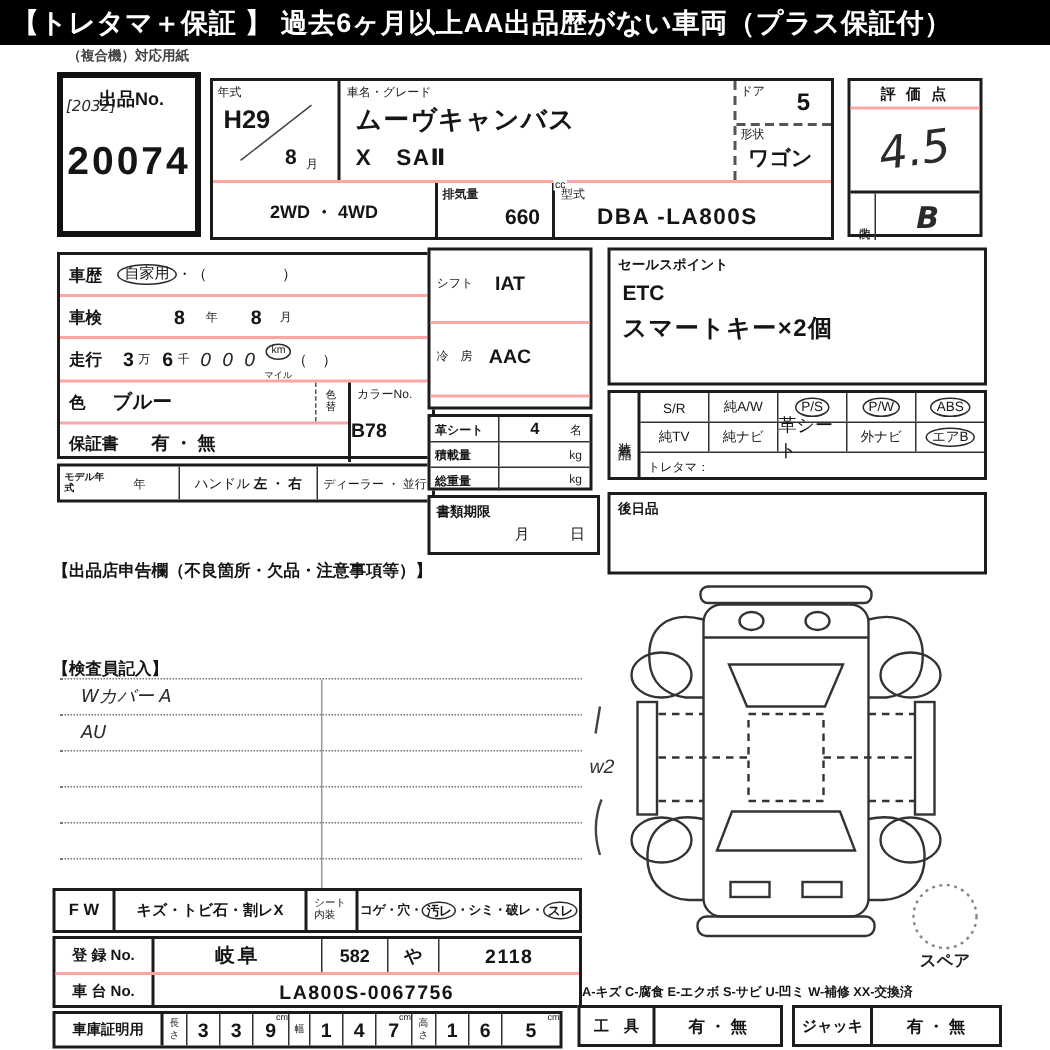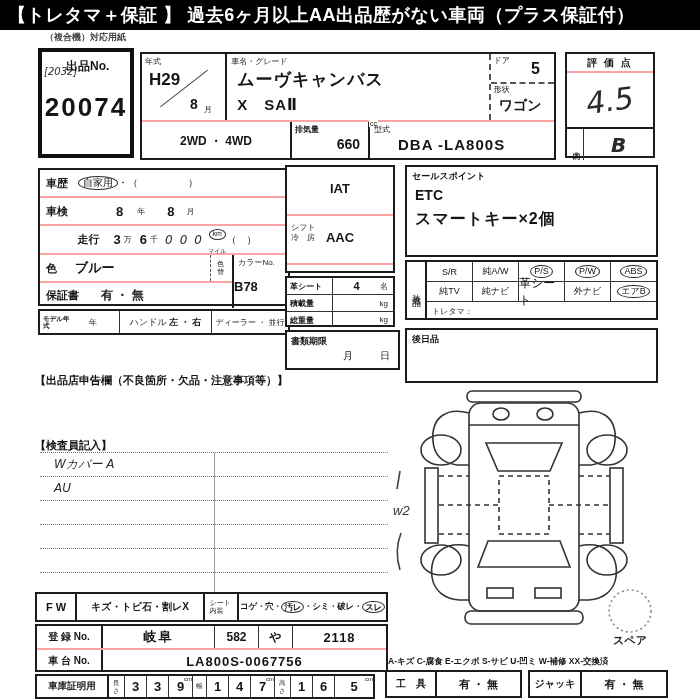--- a/index.html
+++ b/index.html
@@ -96,21 +96,21 @@
       <span class="circ" style="font-size:10px;margin-left:10px;">自家用</span>
       <span style="font-size:10px;">・（　　　　　）</span>
     </div>
     <div class="bb2 flex" style="height:26px;align-items:center;">
       <span style="font-size:11px;font-weight:bold;margin-left:6px;">車検</span>
       <span style="font-size:13px;font-weight:bold;margin-left:48px;">8</span>
       <span class="lbl" style="margin-left:14px;">年</span>
       <span style="font-size:13px;font-weight:bold;margin-left:22px;">8</span>
       <span class="lbl" style="margin-left:12px;">月</span>
     </div>
-    <div class="bb2 flex" style="height:27px;align-items:center;justify-content:center;">
+    <div class="bb2 flex" style="height:27px;align-items:center;">
       <span style="font-size:11px;font-weight:bold;margin-left:6px;">走行</span>
       <span style="font-size:13px;font-weight:bold;margin-left:14px;">3</span>
       <span class="lbl" style="margin-left:3px;">万</span>
       <span style="font-size:13px;font-weight:bold;margin-left:8px;">6</span>
       <span class="lbl" style="margin-left:3px;">千</span>
       <span class="hand" style="font-size:12px;margin-left:7px;">0</span>
       <span class="hand" style="font-size:12px;margin-left:7px;">0</span>
       <span class="hand" style="font-size:12px;margin-left:7px;">0</span>
       <span style="display:inline-block;margin-left:6px;text-align:center;line-height:1;">
         <span class="circ" style="font-size:7px;padding:0 3px;">km</span><br>
@@ -151,21 +151,21 @@
     <div class="ctr" style="flex:1;height:100%;font-size:8px;">
       <span>ディーラー ・ 並行</span>
     </div>
   </div>
 
 
   <div class="abs" style="left:35px;top:373px;font-size:11px;font-weight:bold;">【出品店申告欄（不良箇所・欠品・注意事項等）】</div>
 
   <div class="box" style="left:285px;top:165px;width:110px;height:108px;">
     <div class="cell bb2" style="height:35px;">
-      <span class="lbl abs" style="left:4px;top:2px;margin-top:39px;">シフト</span>
+      <span class="lbl abs" style="left:4px;top:2px;">シフト</span>
       <div style="text-align:center;margin-top:14px;font-size:13px;font-weight:bold;">IAT</div>
     </div>
     <div class="cell bb2" style="height:35px;">
       <span class="lbl abs" style="left:4px;top:2px;">冷　房</span>
       <div style="text-align:center;margin-top:14px;font-size:13px;font-weight:bold;">AAC</div>
     </div>
     <div class="cell" style="height:34px;">
       <span class="lbl abs" style="left:4px;top:2px;">燃　料</span>
       <div style="text-align:center;margin-top:13px;font-size:13px;font-weight:bold;">ガソリン</div>
     </div>

